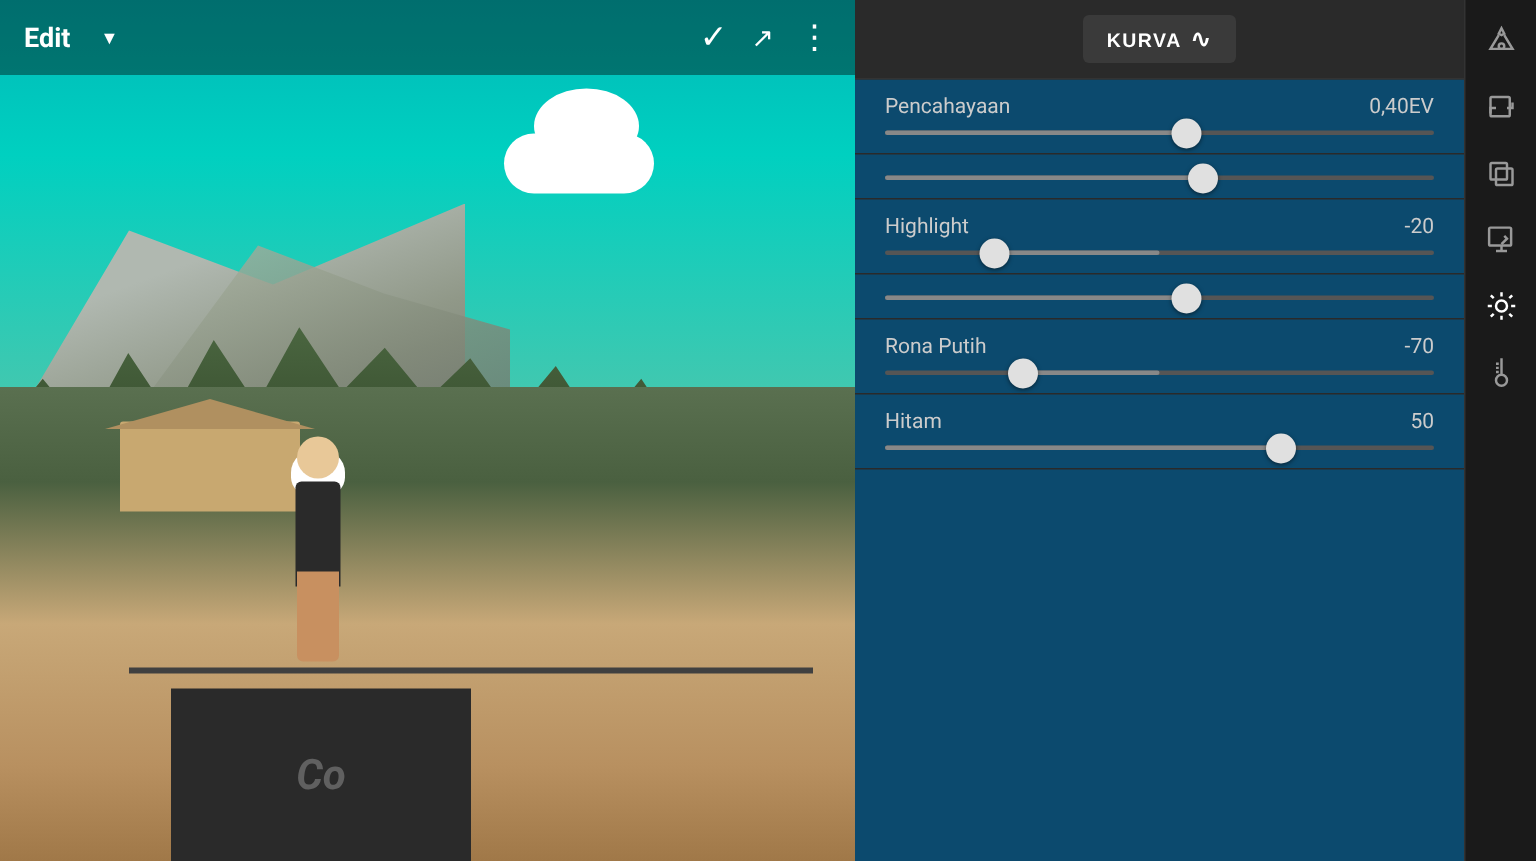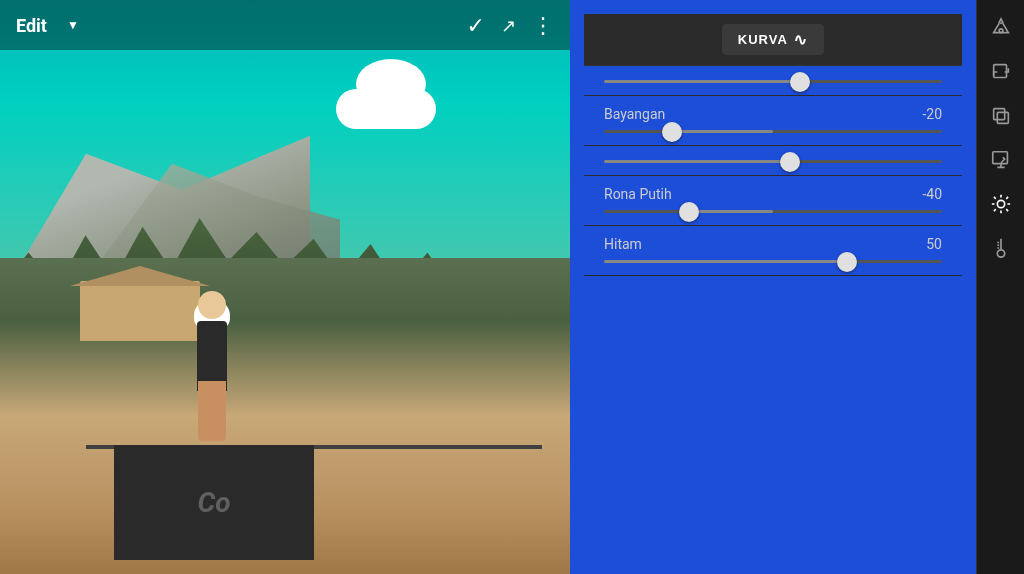--- a/index.html
+++ b/index.html
@@ -211,21 +211,21 @@
       bottom: 12%;
       left: 15%;
       right: 5%;
       height: 60px;
       border-top: 4px solid #404040;
     }
 
     
     .graffiti-wall {
       position: absolute;
-      bottom: 14px;
+      bottom: 0;
       left: 20%;
       width: 200px;
       height: 20%;
       background: #2a2a2a;
       display: flex;
       align-items: center;
       justify-content: center;
     }
     .graffiti-text {
       color: #606060;
@@ -236,23 +236,23 @@
 
     
     .controls-panel {
       flex: 1;
       background: #1a1a1a;
       display: flex;
     }
 
     .sliders-section {
       flex: 1;
-      padding: 14px;
+      padding: 0;
       overflow-y: auto;
-      background: #1d4ed8;
+      background: #0c4a6e;
     }
 
     .kurva-header {
       display: flex;
       align-items: center;
       justify-content: center;
       padding: 10px 16px;
       background: #2a2a2a;
       border-bottom: 1px solid #333;
     }
@@ -399,45 +399,55 @@
 
     <div class="kurva-header">
       <button class="kurva-btn">
         <span>KURVA</span>
         <span style="font-size:16px;">∿</span>
       </button>
     </div>
 
     <div id="sliders-container">
         <div class="slider-item">
+    <div class="slider-label-row">
+      <span class="slider-label">Pencahayaan</span>
+      <span class="slider-value">0,40EV</span>
+    </div>
+    <div class="slider-track">
+      <div class="slider-fill" style="left: 0%; width: 55%;"></div>
+      <div class="slider-thumb" style="left: 55%;"></div>
+    </div>
+  </div>
+        <div class="slider-item">
     <div class="slider-track">
       <div class="slider-fill" style="left: 0%; width: 58%;"></div>
       <div class="slider-thumb" style="left: 58%;"></div>
     </div>
   </div>
         <div class="slider-item">
     <div class="slider-label-row">
-      <span class="slider-label">Bayangan</span>
+      <span class="slider-label">Highlight</span>
       <span class="slider-value">-20</span>
     </div>
     <div class="slider-track">
       <div class="slider-fill" style="left: 20%; width: 30%;"></div>
       <div class="slider-thumb" style="left: 20%;"></div>
     </div>
   </div>
         <div class="slider-item">
     <div class="slider-track">
       <div class="slider-fill" style="left: 0%; width: 55%;"></div>
       <div class="slider-thumb" style="left: 55%;"></div>
     </div>
   </div>
         <div class="slider-item">
     <div class="slider-label-row">
       <span class="slider-label">Rona Putih</span>
-      <span class="slider-value">-40</span>
+      <span class="slider-value">-70</span>
     </div>
     <div class="slider-track">
       <div class="slider-fill" style="left: 25%; width: 25%;"></div>
       <div class="slider-thumb" style="left: 25%;"></div>
     </div>
   </div>
         <div class="slider-item">
     <div class="slider-label-row">
       <span class="slider-label">Hitam</span>
       <span class="slider-value">50</span>

